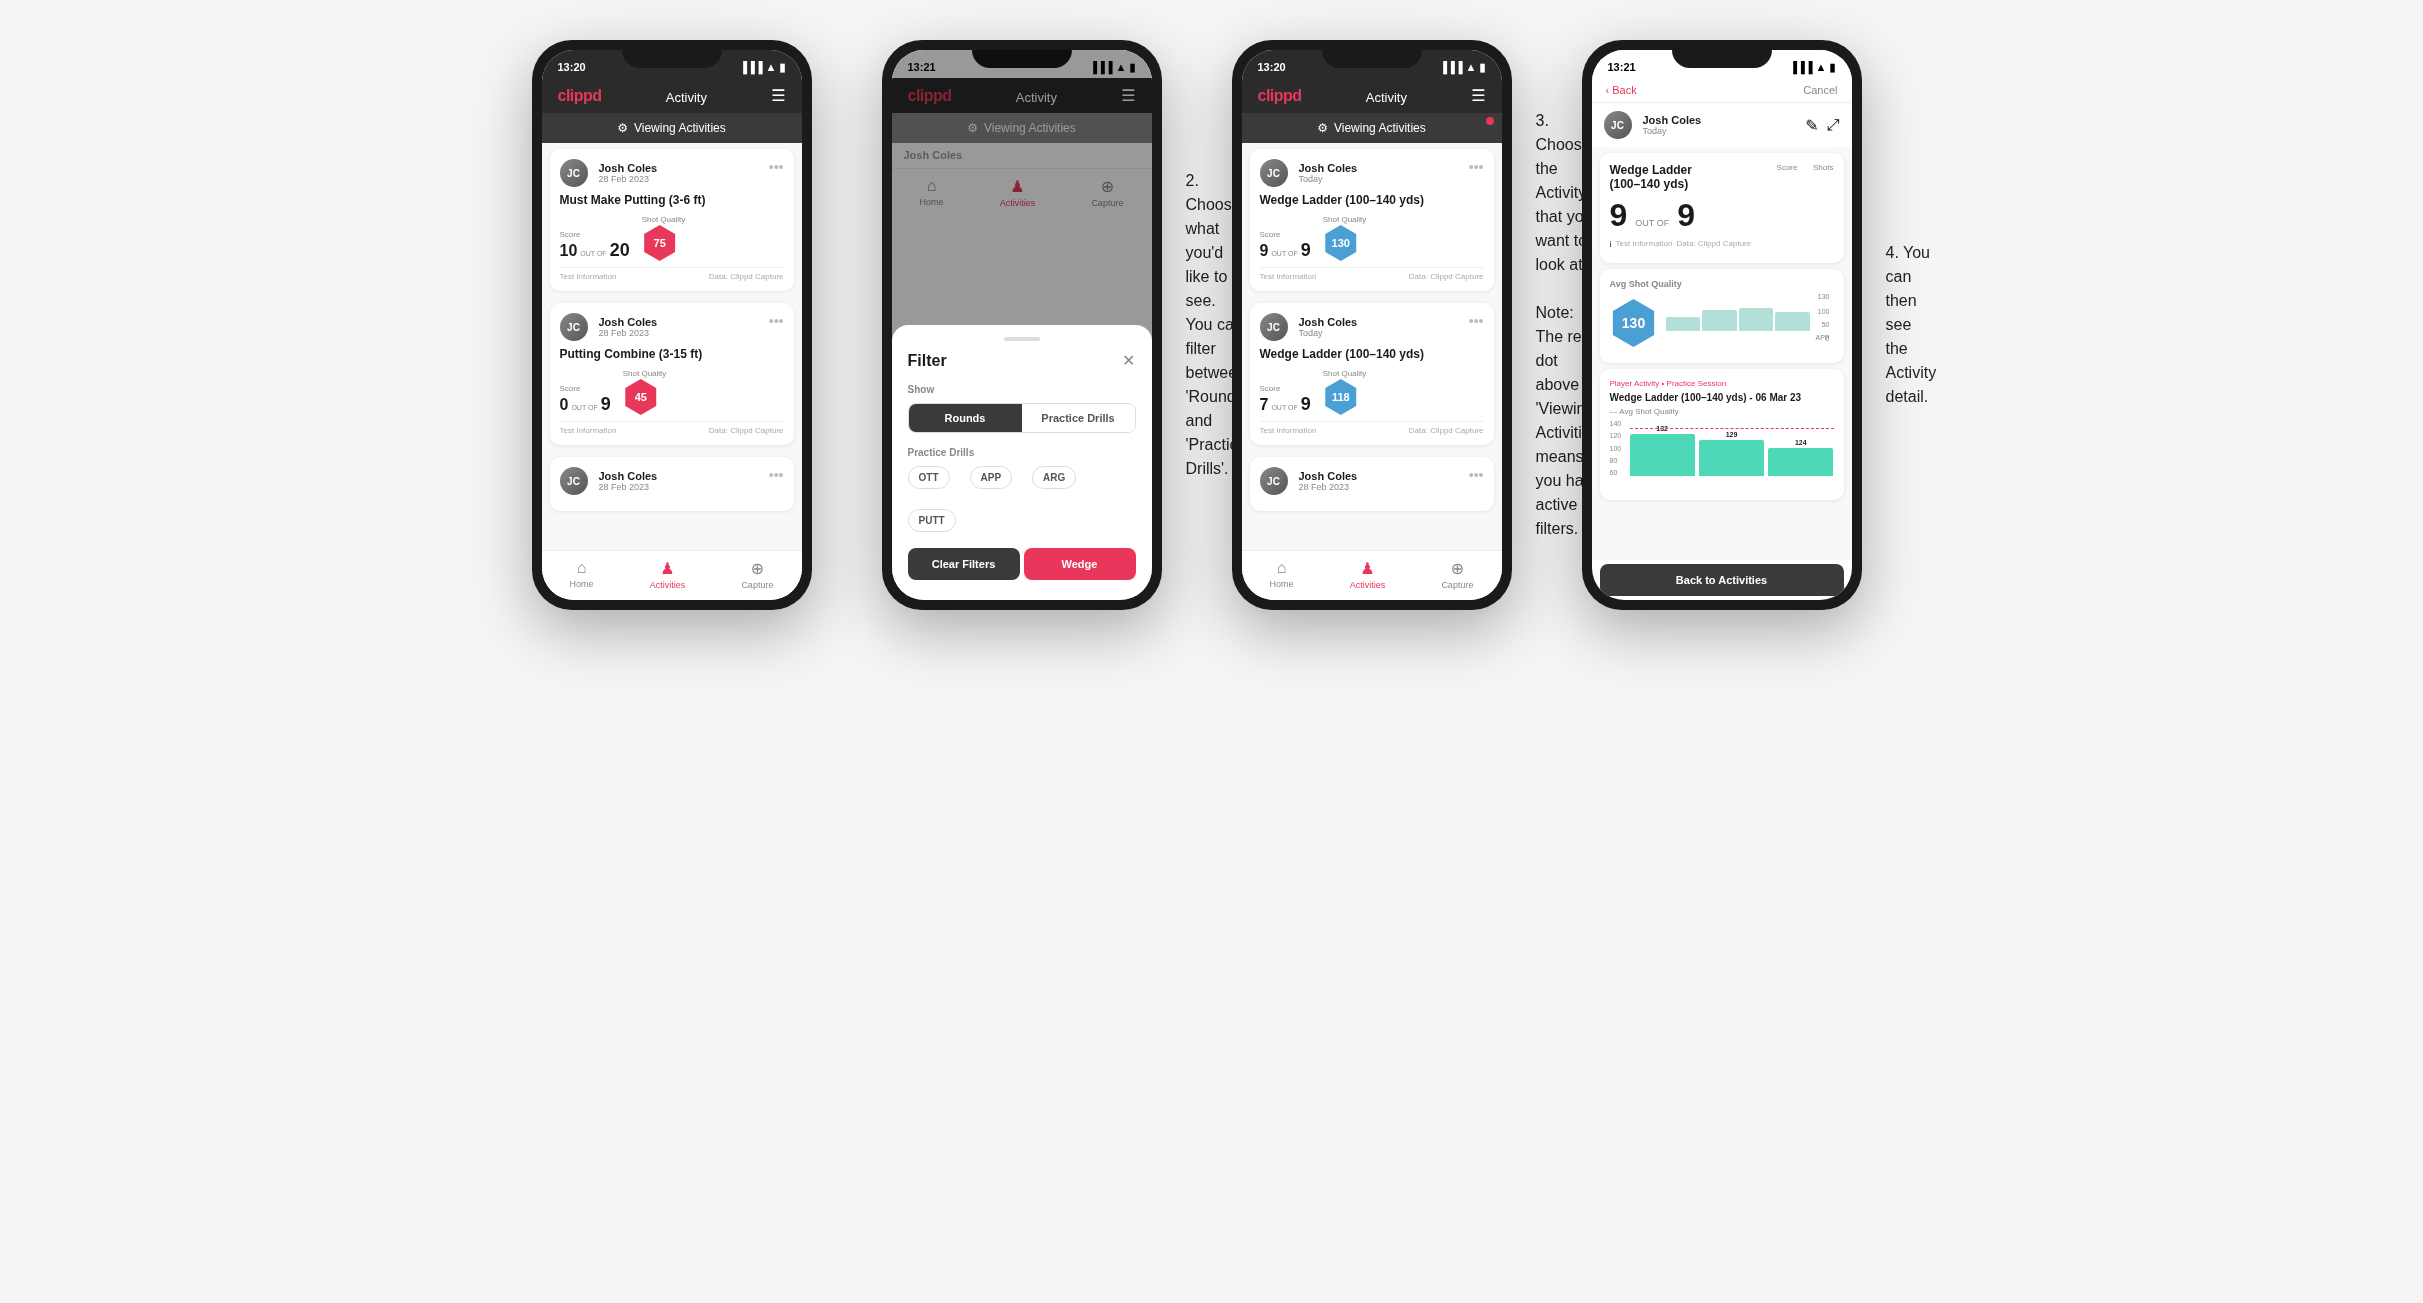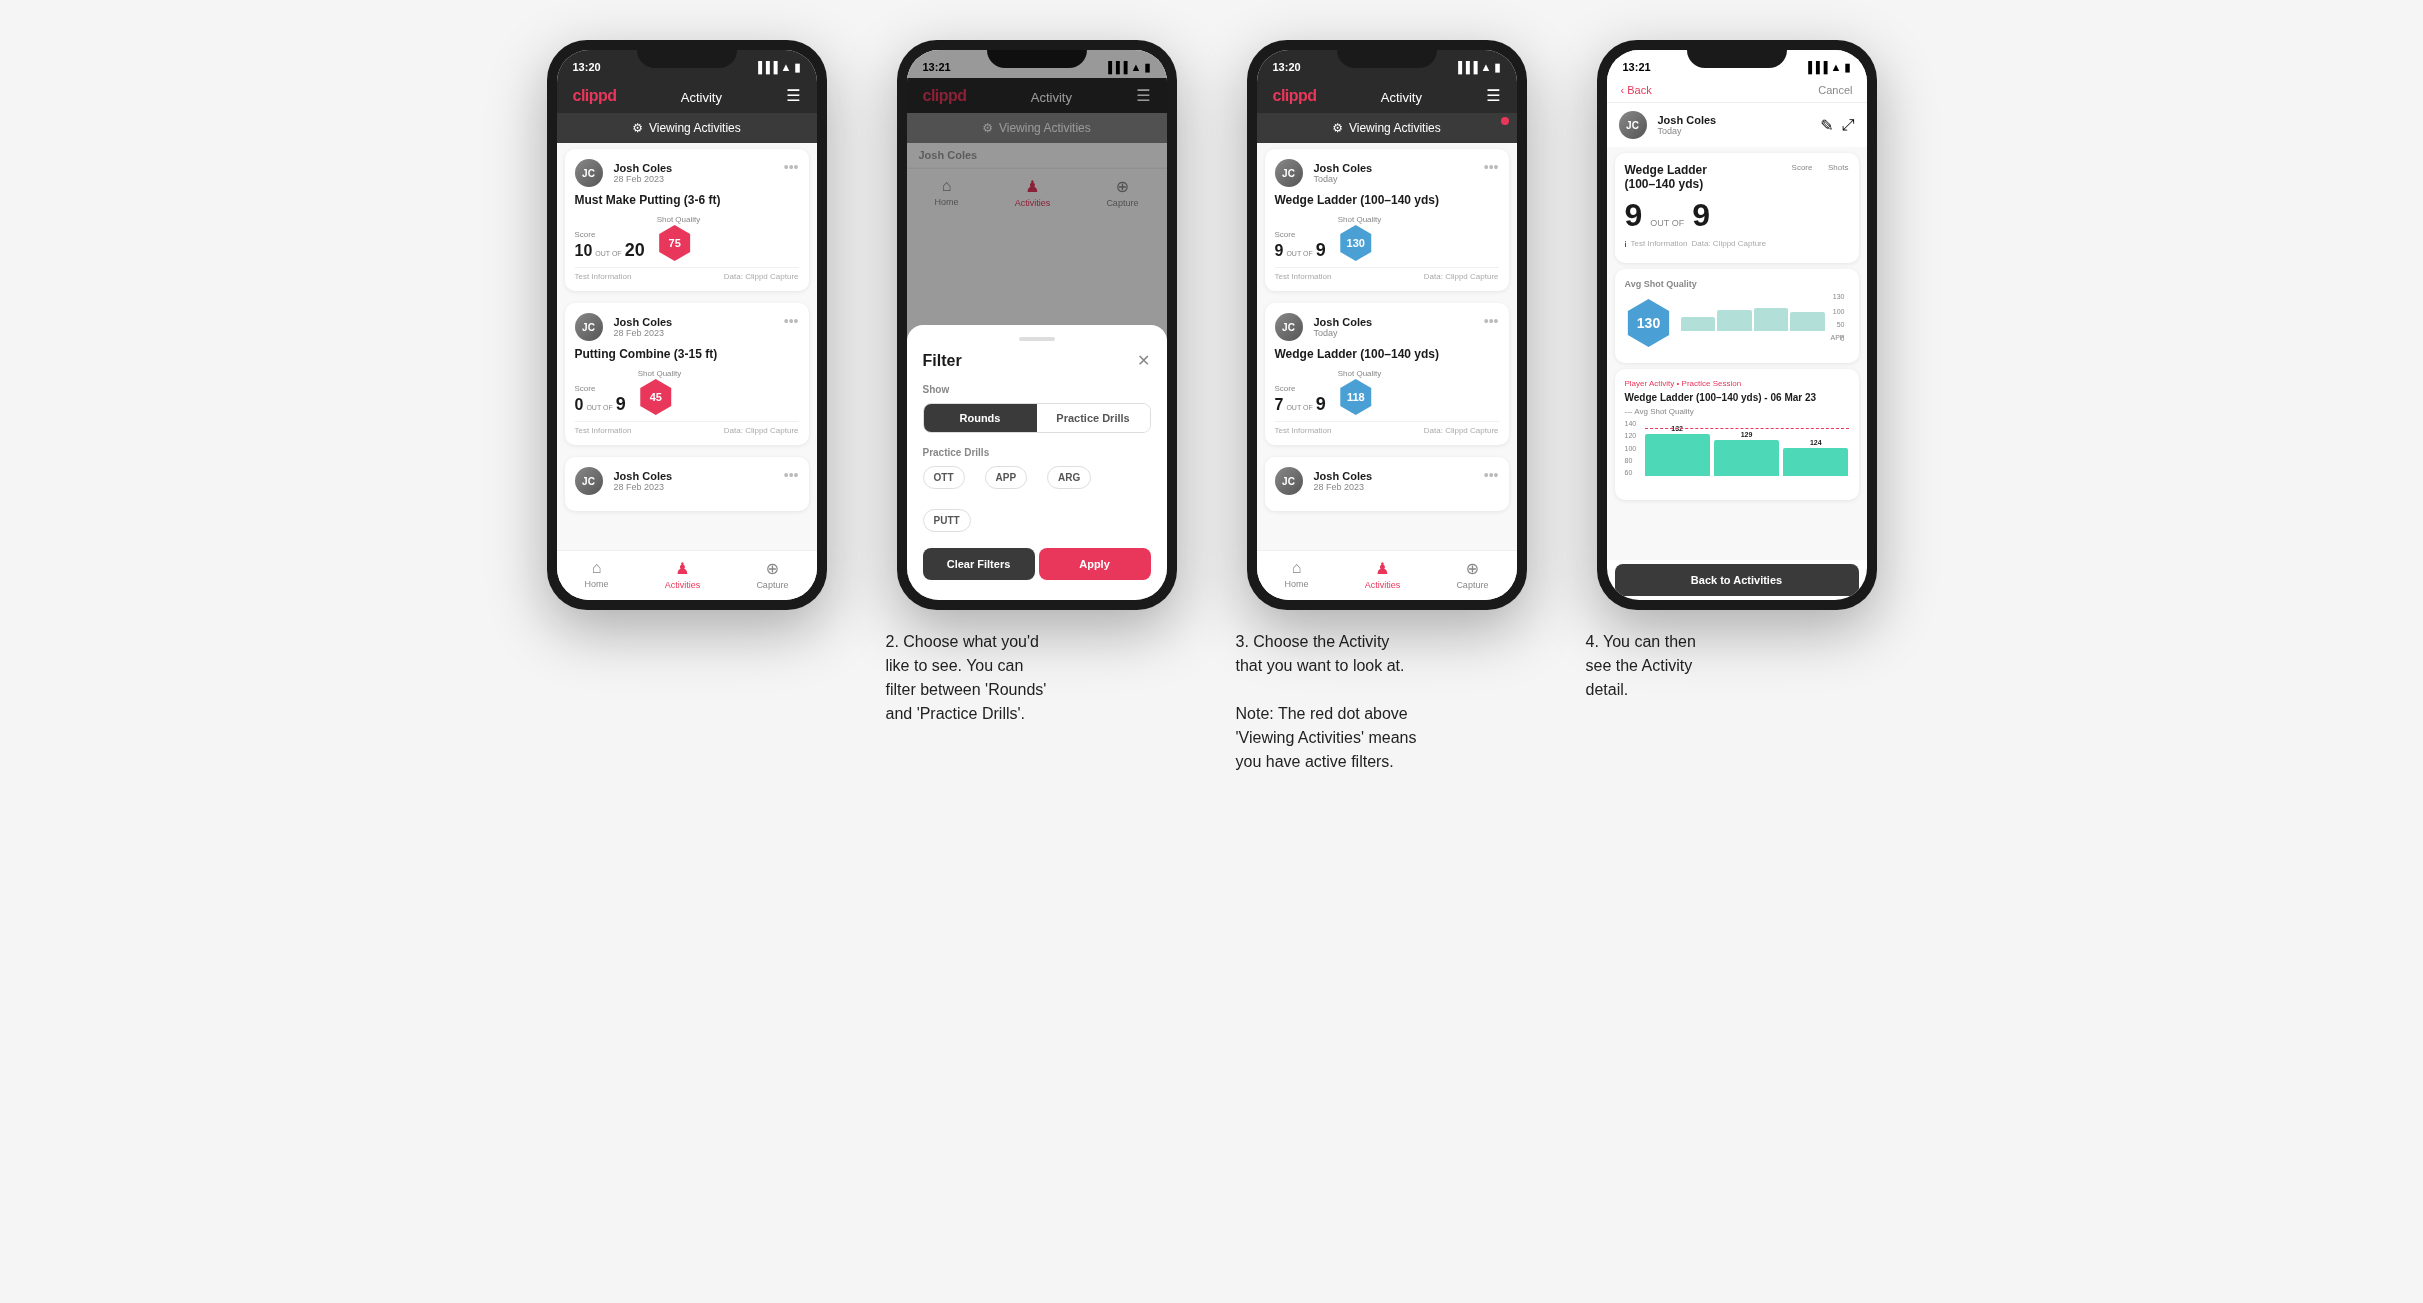--- a/index.html
+++ b/index.html
@@ -14,21 +14,21 @@
     }
     .page-container {
       display: flex;
       gap: 40px;
       max-width: 1400px;
       width: 100%;
       justify-content: center;
     }
     .step-column {
       display: flex;
-      flex-direction: column;
+      flex-direction: row;
       align-items: center;
       gap: 20px;
       width: 310px;
     }
 
     
     .phone {
       width: 280px;
       height: 570px;
       background: #1a1a1a;
@@ -609,21 +609,21 @@
             </div>
             <div class="filter-section-label">Practice Drills</div>
             <div class="filter-pills-row">
               <div class="filter-pill">OTT</div>
               <div class="filter-pill">APP</div>
               <div class="filter-pill">ARG</div>
               <div class="filter-pill">PUTT</div>
             </div>
             <div class="filter-actions">
               <div class="btn-clear">Clear Filters</div>
-              <div class="btn-apply">Apply</div>
+              <div class="btn-apply">Wedge</div>
             </div>
           </div>
         </div>
 
         <div class="bottom-nav">
           <div class="tab-item">
             <span class="tab-icon">⌂</span>
             <span>Home</span>
           </div>
           <div class="tab-item active">

